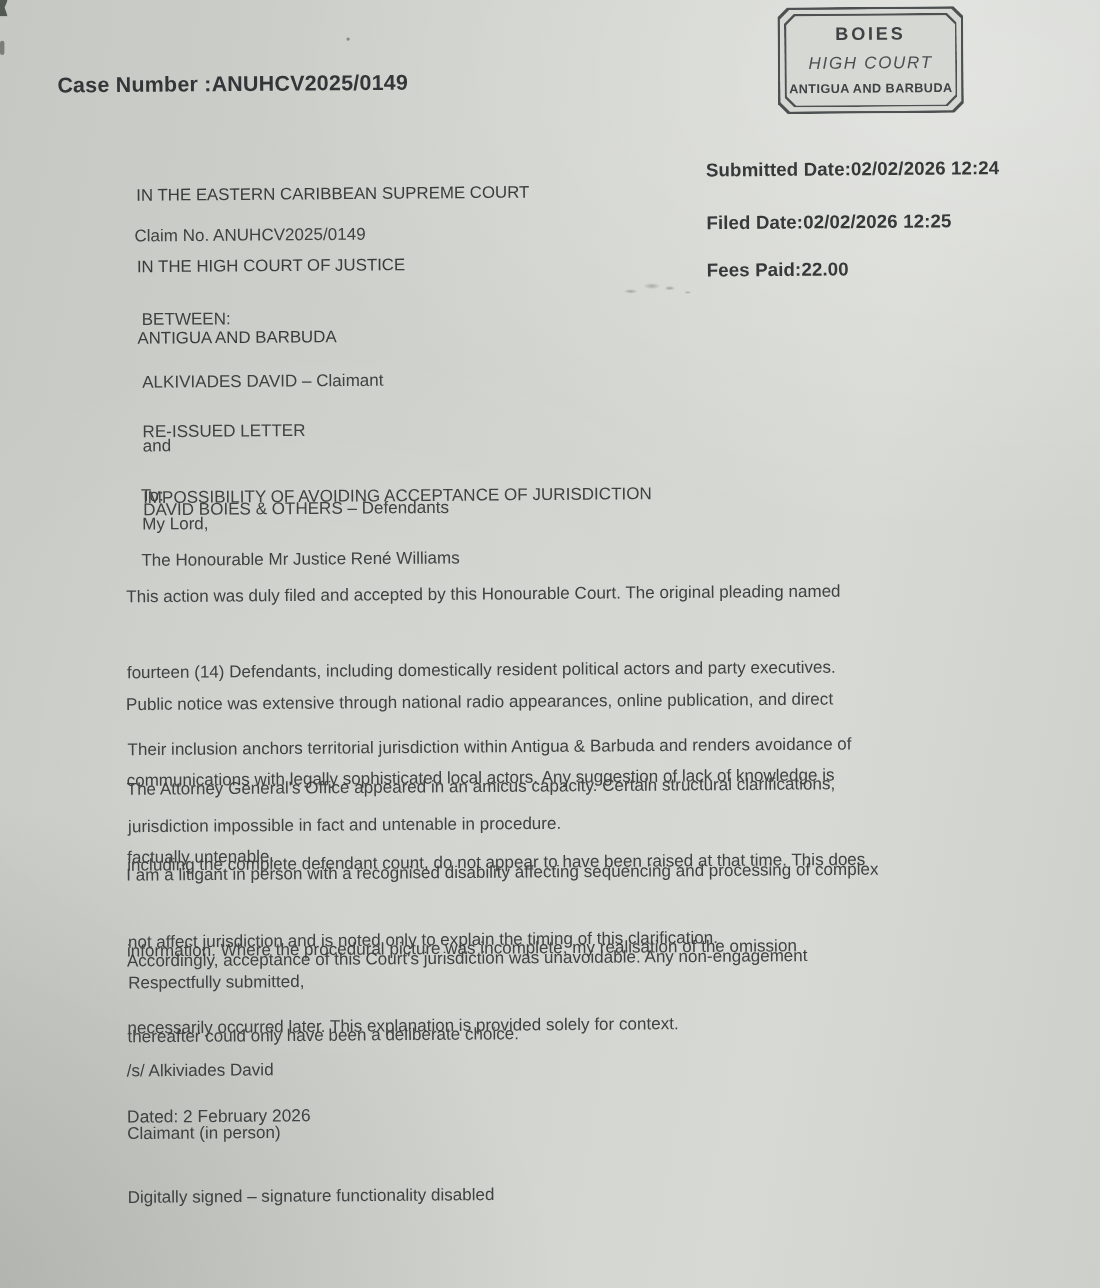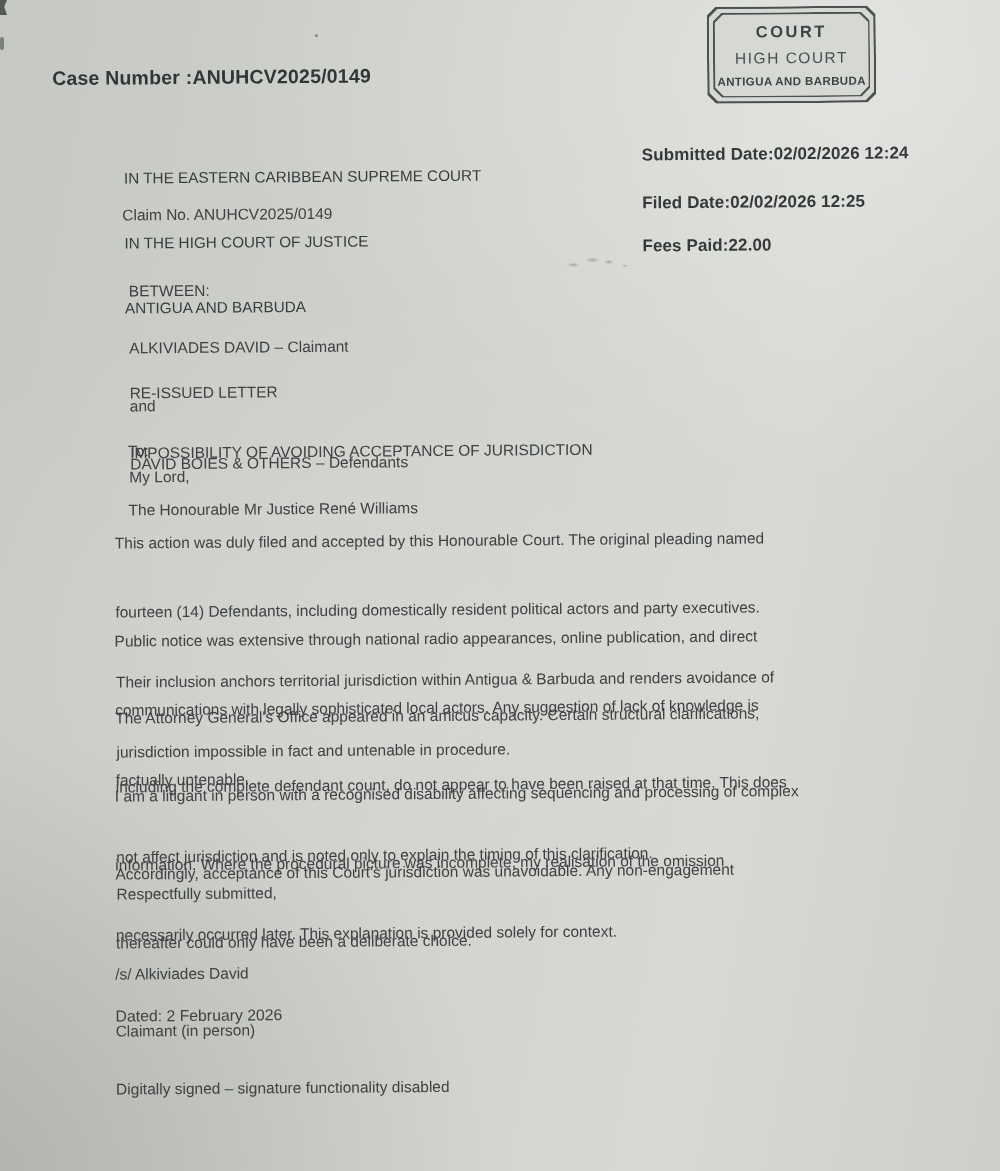--- a/index.html
+++ b/index.html
@@ -49,21 +49,21 @@
   .stamp .fr{position:absolute;clip-path:polygon(9px 0,calc(100% - 9px) 0,100% 9px,100% calc(100% - 9px),calc(100% - 9px) 100%,9px 100%,0 calc(100% - 9px),0 9px);}
   .stamp .f1{inset:0;background:#4d5051;}
   .stamp .f2{inset:2px;background:#d6d8d3;}
   .stamp .f3{inset:6px;background:#4d5051;}
   .stamp .f4{inset:7.5px;background:#d6d8d3;}
   .stamp .txt{
     position:absolute;inset:8px;display:flex;flex-direction:column;
     align-items:center;justify-content:space-evenly;color:#3f4345;text-align:center;
   }
   .stamp .l1{font-size:16.5px;font-weight:700;letter-spacing:2.5px;}
-  .stamp .l2{font-size:15.5px;font-weight:500;letter-spacing:1.5px;color:#4a4e50;}
+  .stamp .l2{font-size:15.5px;font-weight:500;letter-spacing:1.5px;color:#4a4e50;font-style:italic;}
   .stamp .l3{font-size:11.5px;font-weight:700;letter-spacing:.4px;}
 
   
   .corner-mark{position:absolute;left:0;top:0;width:7px;height:15px;background:#41453f;opacity:.85;
     clip-path:polygon(0 0,100% 0,60% 45%,100% 100%,0 100%);}
   .corner-mark2{position:absolute;left:0;top:37px;width:4px;height:13px;background:#4a4e48;opacity:.6;border-radius:2px;}
   .fleck{position:absolute;left:315px;top:34px;width:3px;height:3px;border-radius:50%;background:#55585a;opacity:.6;}
   .smudge{
     position:absolute;left:560px;top:250px;width:74px;height:24px;opacity:.55;filter:blur(0.7px);
     background:
@@ -80,21 +80,21 @@
   <div class="sheet">
 
     <div class="blk case-number">Case Number :ANUHCV2025/0149</div>
 
     <div class="stamp">
       <div class="fr f1"></div>
       <div class="fr f2"></div>
       <div class="fr f3"></div>
       <div class="fr f4"></div>
       <div class="txt">
-        <div class="l1">COURT</div>
+        <div class="l1">BOIES</div>
         <div class="l2">HIGH COURT</div>
         <div class="l3">ANTIGUA AND BARBUDA</div>
       </div>
     </div>
 
     <div class="blk court-heading">
       <div>IN THE EASTERN CARIBBEAN SUPREME COURT</div>
       <div>IN THE HIGH COURT OF JUSTICE</div>
       <div>ANTIGUA AND BARBUDA</div>
     </div>

